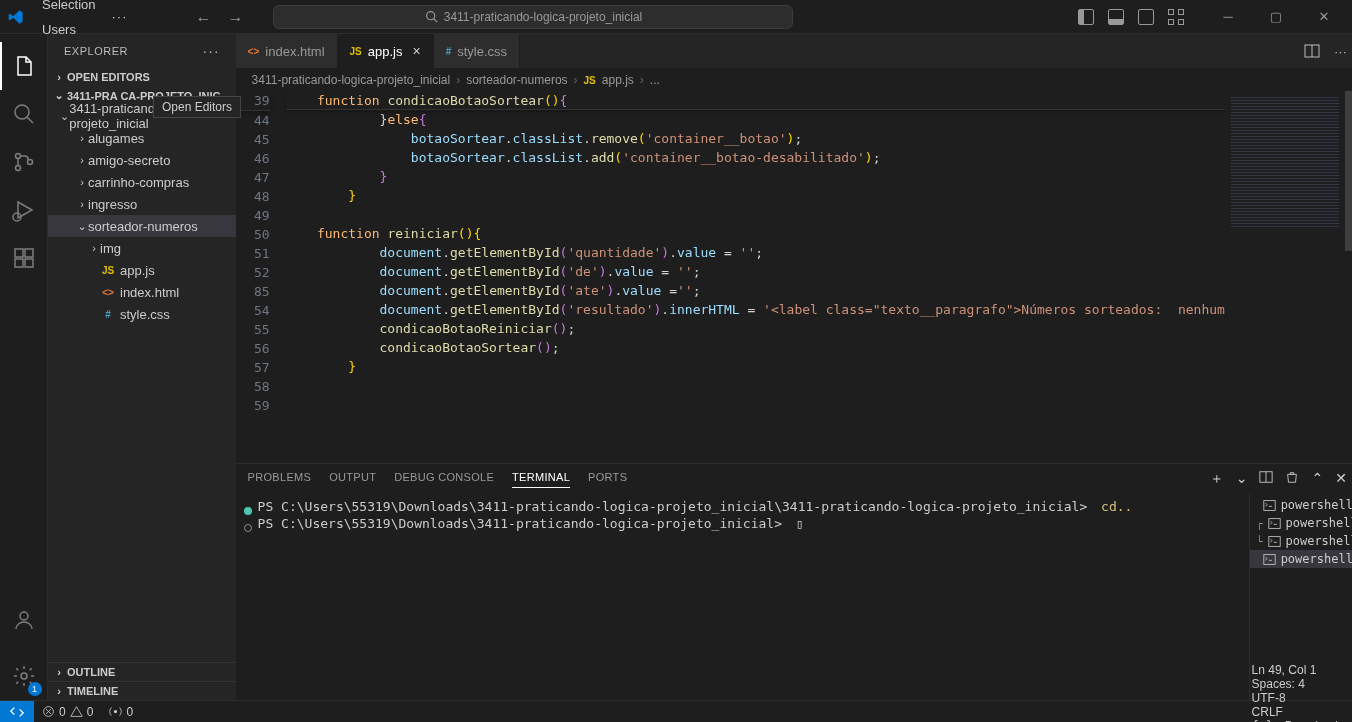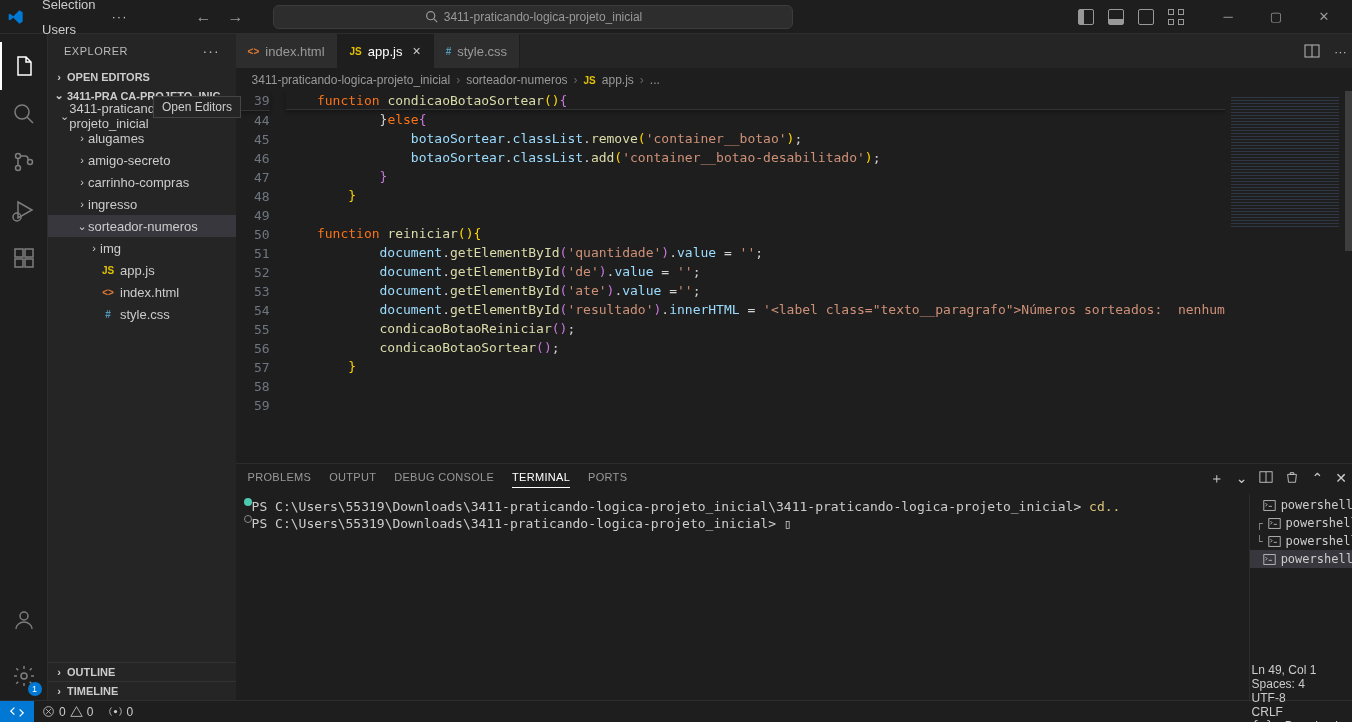--- a/index.html
+++ b/index.html
@@ -44,34 +44,34 @@
 .bc-sep { color: #666; }
 .editor { flex: 1; display: flex; font-family: Consolas, monospace; font-size: 13px; position: relative; overflow: hidden; }
 .gutter { width: 50px; text-align: right; padding-right: 16px; color: #6e7681; user-select: none; line-height: 19px; }
 .code { flex: 1; line-height: 19px; white-space: pre; color: #d4d4d4; }
 .code .line { height: 19px; }
 .sticky-line { background: #1e1e1e; border-bottom: 1px solid #333; box-shadow: 0 2px 4px rgba(0,0,0,.3);}
 .minimap { width: 120px; background: #1e1e1e; margin-right: 14px; position:relative; }
 .minimap-content { position:absolute; top:6px; left:6px; right:6px; height:130px; background: repeating-linear-gradient(0deg,#3a4a5e 0,#3a4a5e 1px, transparent 1px, transparent 3px); opacity:.6;}
 .scroll-bar { position:absolute; right:0; top:0; width:14px; height:100%; background:#1e1e1e;}
 .scroll-thumb { position:absolute; right:0; top:0; width:14px; height:160px; background:#3e3e3e;}
-.k-blue { color: #f97316; }
+.k-blue { color: #fdba74; }
 .k-fn { color: #dcdcaa; }
 .k-var { color: #9cdcfe; }
 .k-str { color: #ce9178; }
 .k-brk { color: #ffd602; }
 .k-pnk { color: #c678dd; }
 .panel { height: 237px; border-top: 1px solid #2d2d2d; display: flex; flex-direction: column; background:#1e1e1e;}
 .panel-tabs { height: 30px; display: flex; align-items: center; padding: 0 12px; gap: 18px; font-size: 11px; color: #999;}
 .ptab { cursor: pointer; padding-bottom: 4px; letter-spacing:.3px;}
 .ptab.active { color: #fff; border-bottom: 1px solid #fff; }
 .panel-actions { margin-left: auto; display: flex; gap: 12px; color: #ccc; font-size:14px;}
 .terminal-body { flex: 1; display: flex; font-family: Consolas, monospace; font-size: 13px; }
 .term-out { flex: 1; padding: 4px 8px; line-height: 17px; color:#ccc; white-space: pre; overflow:hidden;}
-.term-line { display:flex; align-items:flex-start; }
+.term-line { display:flex; align-items:flex-end; gap:6px;}
 .term-dot1 { width:8px;height:8px;border-radius:50%;background:#4ec9b0; flex-shrink:0;}
 .term-dot2 { width:8px;height:8px;border-radius:50%;border:1.5px solid #888; flex-shrink:0;}
 .term-cmd { color: #d8c57a; }
 .term-sidebar { width: 110px; border-left: 1px solid #2d2d2d; font-size: 12px; padding: 2px 0;}
 .term-item { display: flex; align-items: center; gap: 5px; padding: 2px 6px; cursor: pointer; color:#ccc;}
 .term-item.active { background: #37373d; }
 .term-branch { width:10px; text-align:center; color:#888; font-size:11px;}
 .statusbar { height: 22px; background: #16825d00; display: flex; align-items: center; font-size: 12px; color: #fff; border-top: 1px solid #2d2d2d; background:#1e1e1e;}
 .sb-remote { background: #0078d4; width: 34px; height: 22px; display: flex; align-items: center; justify-content: center; }
 .sb-item { padding: 0 8px; display: flex; align-items: center; gap: 4px; cursor: pointer; color:#ccc;}
@@ -304,21 +304,21 @@
           <div class="sticky-line">39</div>
           <div>44</div>
           <div>45</div>
           <div>46</div>
           <div>47</div>
           <div>48</div>
           <div>49</div>
           <div>50</div>
           <div>51</div>
           <div>52</div>
-          <div>53</div>
+          <div>85</div>
           <div>54</div>
           <div>55</div>
           <div>56</div>
           <div>57</div>
           <div>58</div>
           <div>59</div>
         </div>
       <div class="code" id="code"><div class="line sticky-line"><span>    </span><span class="k-blue">function </span><span class="k-fn">condicaoBotaoSortear</span><span class="k-brk">()</span><span class="k-pnk">{</span></div><div class="line"><span>    </span><span>        }</span><span class="k-blue">else</span><span class="k-pnk">{</span></div><div class="line"><span>    </span><span>            </span><span class="k-var">botaoSortear</span><span>.</span><span class="k-var">classList</span><span>.</span><span class="k-fn">remove</span><span class="k-brk">(</span><span class="k-str">'container__botao'</span><span class="k-brk">)</span><span>;</span></div><div class="line"><span>    </span><span>            </span><span class="k-var">botaoSortear</span><span>.</span><span class="k-var">classList</span><span>.</span><span class="k-fn">add</span><span class="k-brk">(</span><span class="k-str">'container__botao-desabilitado'</span><span class="k-brk">)</span><span>;</span></div><div class="line"><span>    </span><span>        </span><span class="k-pnk">}</span></div><div class="line"><span>    </span><span>    </span><span class="k-brk">}</span></div><div class="line"><span>    </span><span></span></div><div class="line"><span>    </span><span class="k-blue">function </span><span class="k-fn">reiniciar</span><span class="k-brk">()</span><span class="k-brk">{</span></div><div class="line"><span>    </span><span>        </span><span class="k-var">document</span><span>.</span><span class="k-fn">getElementById</span><span class="k-pnk">(</span><span class="k-str">'quantidade'</span><span class="k-pnk">)</span><span>.</span><span class="k-var">value</span><span> = </span><span class="k-str">''</span><span>;</span></div><div class="line"><span>    </span><span>        </span><span class="k-var">document</span><span>.</span><span class="k-fn">getElementById</span><span class="k-pnk">(</span><span class="k-str">'de'</span><span class="k-pnk">)</span><span>.</span><span class="k-var">value</span><span> = </span><span class="k-str">''</span><span>;</span></div><div class="line"><span>    </span><span>        </span><span class="k-var">document</span><span>.</span><span class="k-fn">getElementById</span><span class="k-pnk">(</span><span class="k-str">'ate'</span><span class="k-pnk">)</span><span>.</span><span class="k-var">value</span><span> =</span><span class="k-str">''</span><span>;</span></div><div class="line"><span>    </span><span>        </span><span class="k-var">document</span><span>.</span><span class="k-fn">getElementById</span><span class="k-pnk">(</span><span class="k-str">'resultado'</span><span class="k-pnk">)</span><span>.</span><span class="k-var">innerHTML</span><span> = </span><span class="k-str">'&lt;label class="texto__paragrafo"&gt;Números sorteados:  nenhum</span></div><div class="line"><span>    </span><span>        </span><span class="k-fn">condicaoBotaoReiniciar</span><span class="k-pnk">()</span><span>;</span></div><div class="line"><span>    </span><span>        </span><span class="k-fn">condicaoBotaoSortear</span><span class="k-pnk">()</span><span>;</span></div><div class="line"><span>    </span><span>    </span><span class="k-brk">}</span></div><div class="line"><span>    </span><span></span></div><div class="line"><span>    </span><span></span></div></div>
       <div class="minimap">
           <div class="minimap-content"></div>

